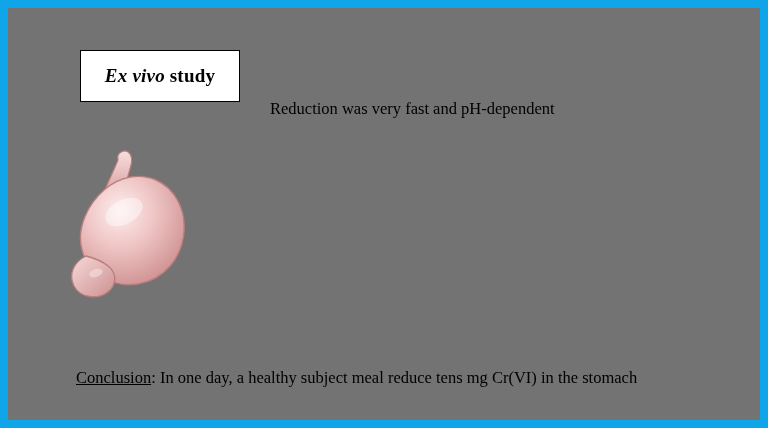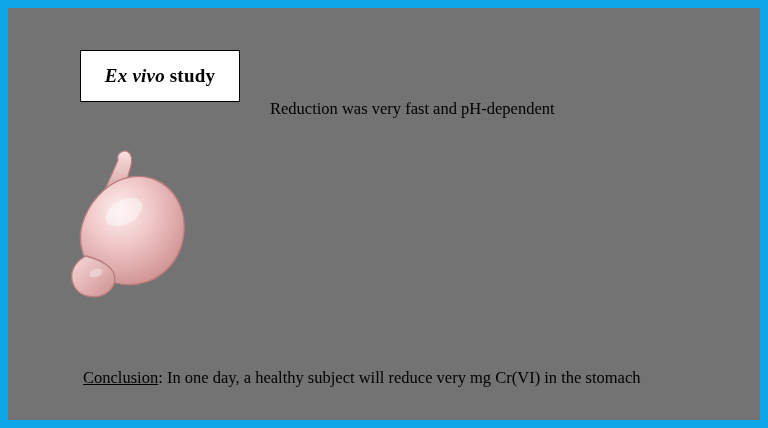--- a/index.html
+++ b/index.html
@@ -71,21 +71,20 @@
     position: absolute;
     left: 68px;
     top: 358px;
     width: 690px;
     font-size: 16.5px;
     color: #000000;
     line-height: 1.5;
   }
   .underline {
     text-decoration: underline;
-    margin-left: 7px;
   }
 </style>
 </head>
 <body>
 
 <div class="slide">
 
   <div class="title-box">
     <div class="title-text"><span class="ital">Ex vivo</span><span> study</span></div>
   </div>
@@ -116,15 +115,15 @@
 
       <ellipse cx="64" cy="66" rx="20" ry="12" fill="#ffffff" opacity="0.42" transform="rotate(-28 64 66)"></ellipse>
       <ellipse cx="36" cy="127" rx="7" ry="4" fill="#ffffff" opacity="0.35" transform="rotate(-20 36 127)"></ellipse>
     </svg>
   </div>
 
   <div class="body-text">
     <p class="para">Reduction was very fast and pH-dependent</p>
   </div>
 
-  <div class="conclusion"><span class="underline">Conclusion</span><span>: In one day, a healthy subject will reduce very mg Cr(VI) in the stomach</span></div>
+  <div class="conclusion"><span class="underline">Conclusion</span><span>: In one day, a healthy subject meal reduce tens mg Cr(VI) in the stomach</span></div>
 
 </div>
 
 </body></html>

